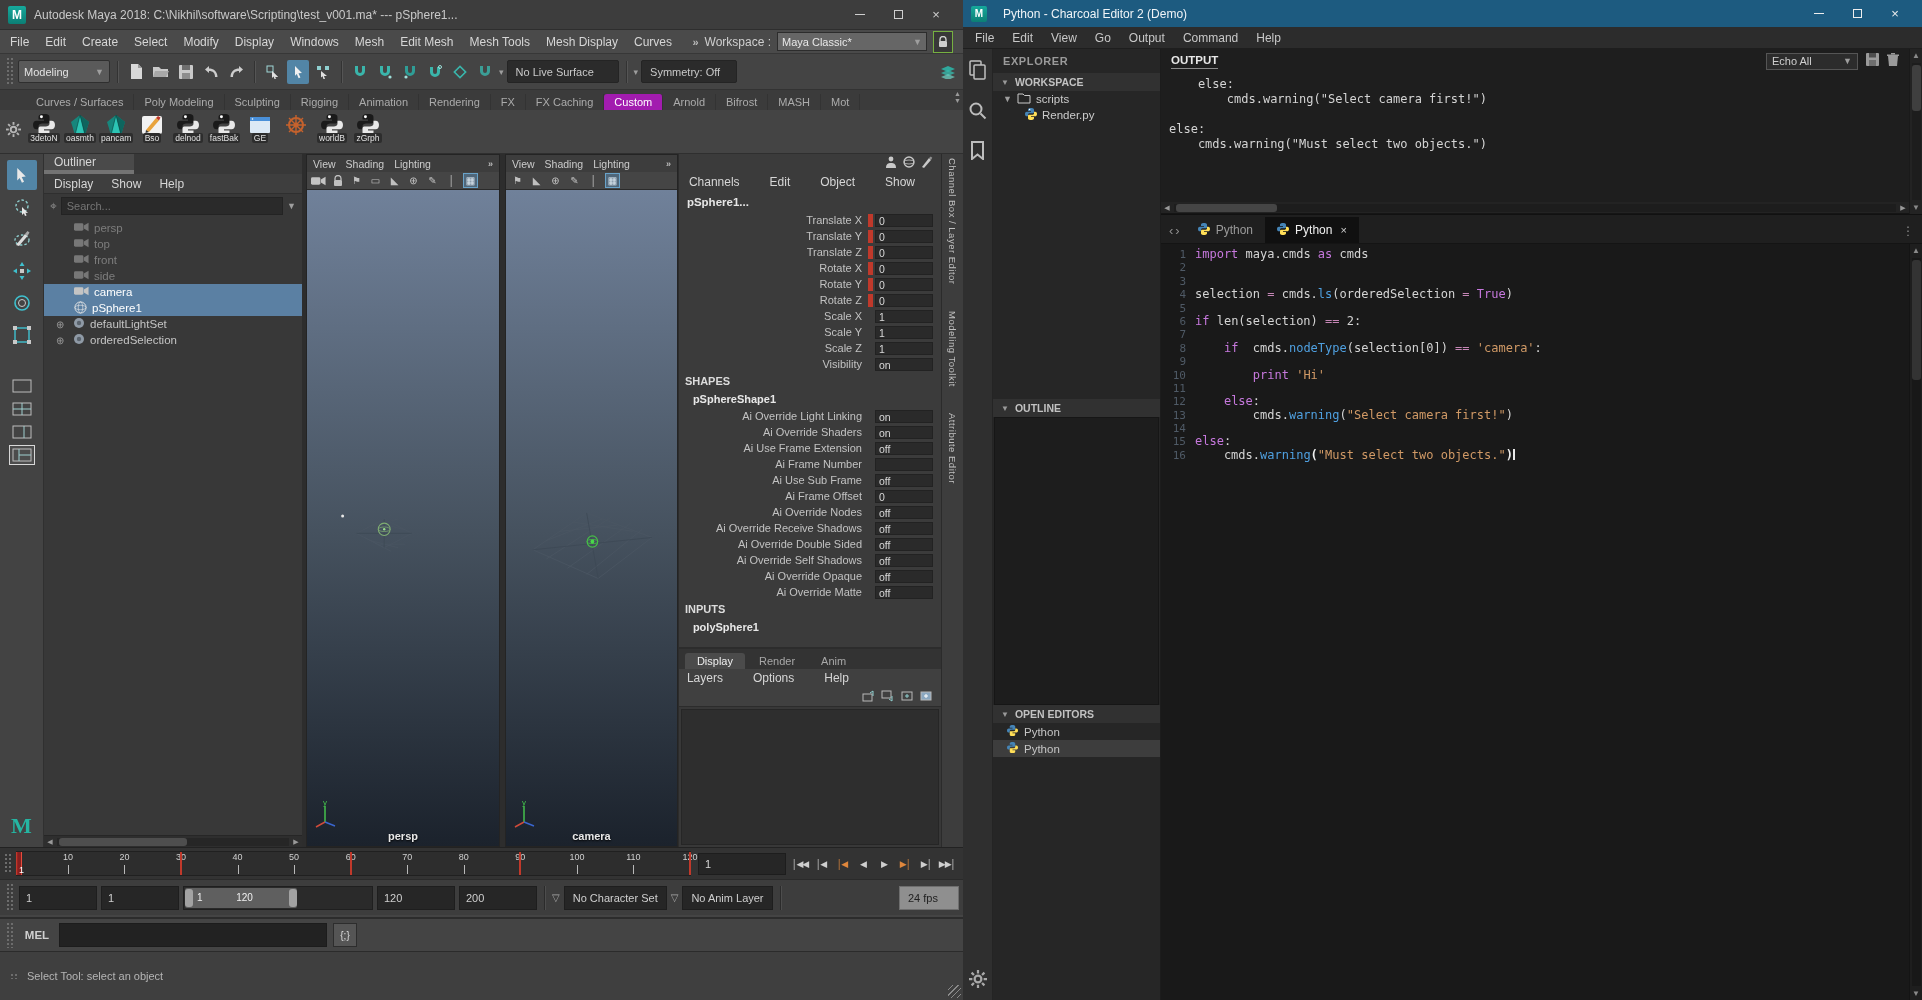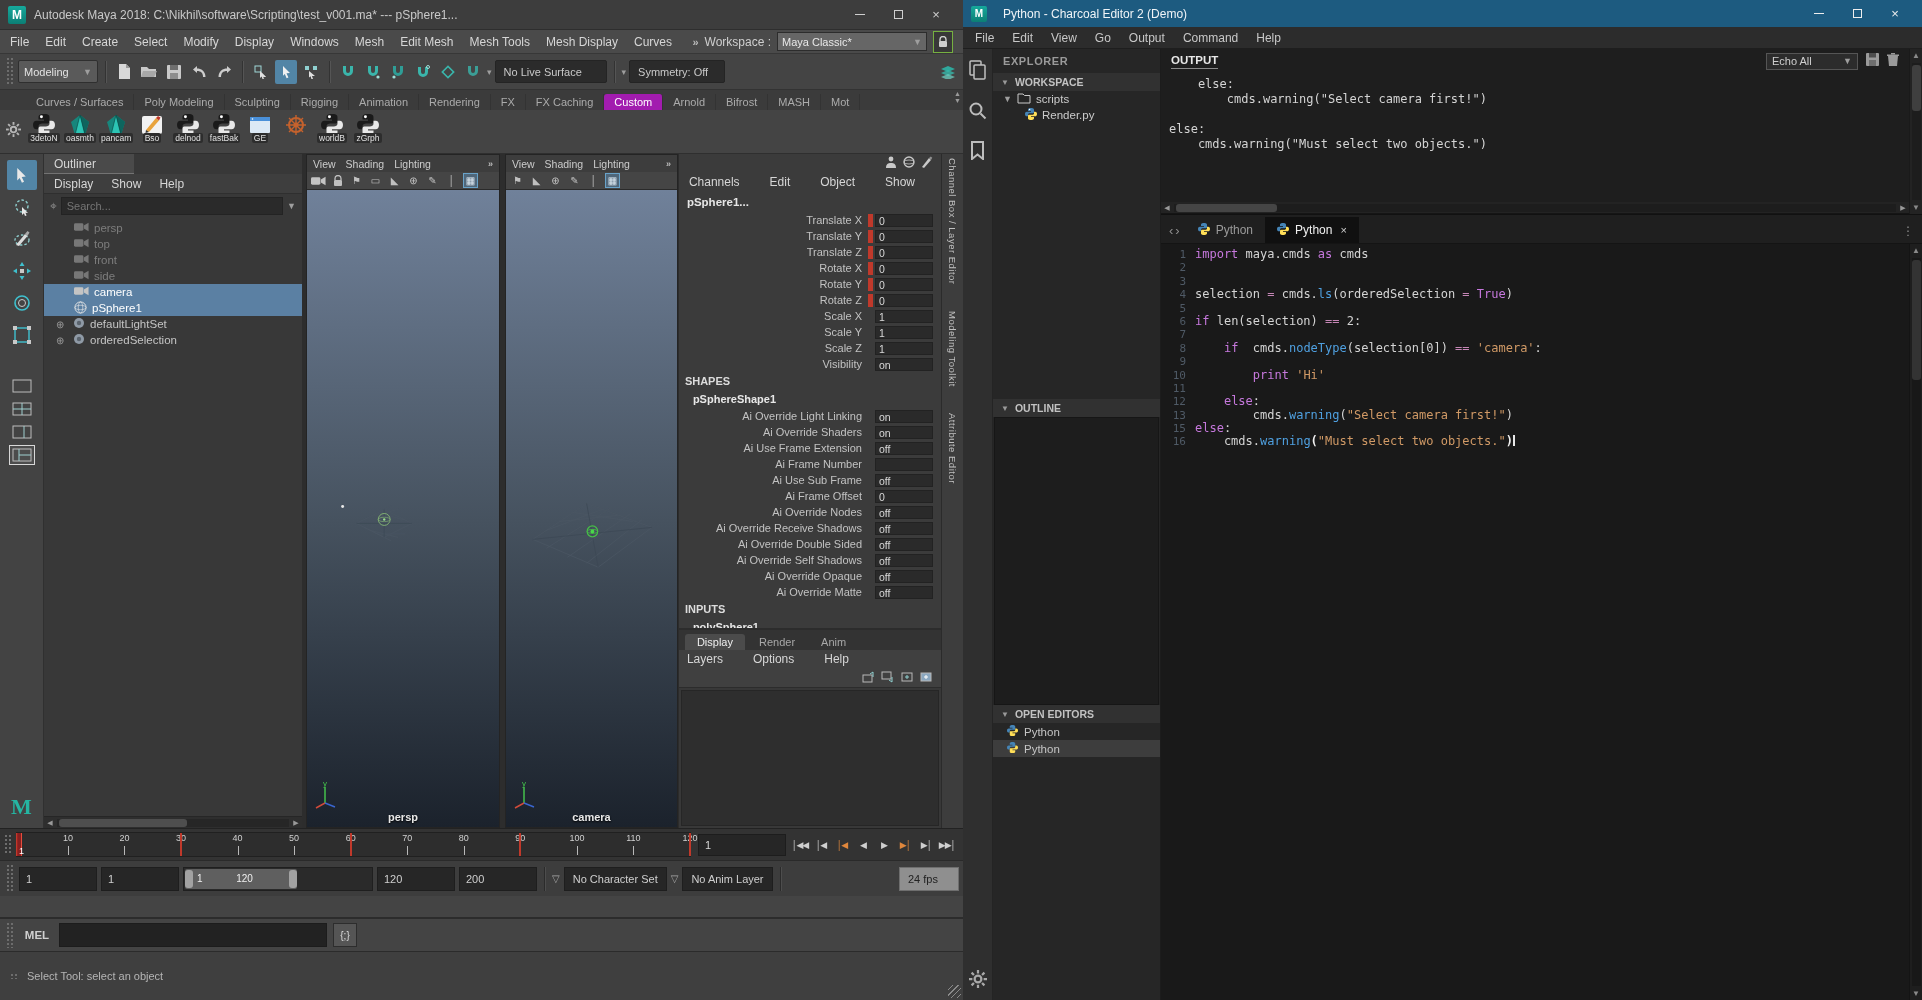--- a/index.html
+++ b/index.html
@@ -20,21 +20,21 @@
 .min-glyph{width:10px;height:1px;background:#cfcfcf;display:block;}
 .m-menubar{height:24px;background:#4a4a4a;display:flex;align-items:center;padding:0 10px;border-bottom:1px solid #373737;flex:0 0 24px;}
 .mi{color:#d6d6d6;font-size:12px;margin-right:16px;cursor:default;}
 .m-ws{margin-left:auto;display:flex;align-items:center;gap:6px;}
 .chev{color:#bbb;font-size:11px;font-weight:bold;}
 .ws-label{color:#cfcfcf;font-size:12px;}
 .ws-select{background:#666;border:1px solid #2c2c2c;color:#e8e8e8;font-size:11px;height:19px;display:flex;align-items:center;padding:0 4px;width:150px;justify-content:space-between;}
 .lock{width:20px;height:22px;border:1px solid #76b041;display:flex;align-items:center;justify-content:center;background:#383838;}
 .m-toolbar{height:36px;background:#444;display:flex;align-items:center;padding:0 4px;border-bottom:1px solid #333;flex:0 0 36px;gap:3px;}
 .grip{width:7px;align-self:stretch;background-image:radial-gradient(#6d6d6d 1px,transparent 1.2px);background-size:4px 4px;margin:3px 2px;}
-.mode-select{width:80px;height:23px;background:#5a5a5a;border:1px solid #2f2f2f;color:#e3e3e3;font-size:11px;display:flex;align-items:center;padding:0 5px;justify-content:space-between;border-radius:2px;}
+.mode-select{width:92px;height:23px;background:#5a5a5a;border:1px solid #2f2f2f;color:#e3e3e3;font-size:11px;display:flex;align-items:center;padding:0 5px;justify-content:space-between;border-radius:2px;}
 .tsep{width:1px;height:22px;background:#333;margin:0 4px;box-shadow:1px 0 0 #555;}
 .tbtn{width:22px;height:24px;display:flex;align-items:center;justify-content:center;border-radius:2px;}
 .tbtn.active{background:#5285a6;}
 .sunken{background:#2b2b2b;border:1px solid #242424;color:#c9c9c9;font-size:11px;height:23px;display:flex;align-items:center;padding:0 8px;border-radius:2px;}
 .tri-sm{color:#9e9e9e;font-size:9px;}
 .m-shelftabs{height:20px;background:#3b3b3b;display:flex;align-items:flex-end;padding:0 0 0 26px;flex:0 0 20px;position:relative;}
 .stab{color:#ababab;font-size:11px;padding:2px 10px;border-right:1px solid #333;cursor:default;}
 .stab.active{background:#a21caf;color:#fff;border-radius:3px 3px 0 0;}
 .shelf-arrows{position:absolute;right:2px;top:0;display:flex;flex-direction:column;color:#9a9a9a;font-size:7px;line-height:7px;}
 .m-shelfitems{height:44px;background:#444;display:flex;align-items:flex-start;padding:2px 4px 0 2px;border-bottom:1px solid #2f2f2f;flex:0 0 44px;gap:4px;}
@@ -44,21 +44,21 @@
 .shelf-lab{font-size:8.5px;color:#e0e0e0;background:#2d2d2d;border-radius:2px;padding:0 2px;margin-top:-5px;max-width:34px;overflow:hidden;white-space:nowrap;}
 .m-main{flex:1 1 auto;display:flex;background:#3a3a3a;min-height:0;}
 .m-toolbox{flex:0 0 44px;background:#434343;display:flex;flex-direction:column;align-items:center;padding-top:6px;gap:2px;border-right:1px solid #303030;}
 .tool{width:30px;height:30px;display:flex;align-items:center;justify-content:center;border-radius:2px;}
 .tool.active{background:#5285a6;}
 .layouts{margin-top:24px;display:flex;flex-direction:column;gap:3px;align-items:center;}
 .lay{width:26px;height:20px;display:flex;align-items:center;justify-content:center;border:1px solid transparent;}
 .lay.active{border-color:#d8d8d8;background:#4c4c4c;}
 .maya-logo{margin-top:auto;margin-bottom:8px;color:#25b5a2;font-weight:bold;font-size:22px;font-family:"Liberation Serif",serif;}
 .m-outliner{flex:0 0 262px;background:#383838;display:flex;flex-direction:column;border-right:4px solid #2d2d2d;}
-.out-title{height:20px;background:#4a4a4a;color:#d6d6d6;font-size:12px;display:flex;align-items:center;padding:0 10px;border-bottom:1px solid #737373;width:90px;}
+.out-title{height:20px;background:#4a4a4a;color:#d6d6d6;font-size:12px;display:flex;align-items:center;padding:0 10px;border-bottom:4px solid #737373;width:90px;}
 .out-menus{height:20px;background:#3e3e3e;display:flex;align-items:center;padding:0 10px;gap:18px;border-bottom:1px solid #2f2f2f;}
 .out-menus .mi{margin:0;font-size:12px;}
 .out-search{height:24px;display:flex;align-items:center;padding:2px 6px;gap:4px;background:#383838;}
 .sel-glyph{color:#8a8a8a;font-size:12px;}
 .out-search input{flex:1;height:18px;background:#2a2a2a;border:1px solid #232323;color:#bbb;font-size:11px;padding:0 5px;outline:none;}
 .out-tree{flex:1;overflow:hidden;padding-top:2px;}
 .out-row{height:16px;display:flex;align-items:center;font-size:11.5px;color:#c4c4c4;padding-left:30px;gap:5px;}
 .out-row.set{padding-left:12px;}
 .out-row.muted{color:#7d7d7d;}
 .out-row.muted svg{opacity:.45;}
@@ -119,21 +119,21 @@
 .range-fill{position:absolute;left:1px;top:1px;bottom:1px;background:#5f5f5f;border-radius:2px;display:flex;align-items:center;}
 .rhandle{width:8px;height:18px;background:#a2a2a2;border-radius:3px;}
 .rhandle.left{margin-right:4px;}
 .rhandle.right{margin-left:auto;}
 .rf-label{color:#f0f0f0;font-size:10px;}
 .rf-label.end{margin-left:auto;padding-right:3px;}
 .vsep{width:1px;height:24px;background:#2b2b2b;box-shadow:1px 0 0 #4d4d4d;margin:0 3px;}
 .dd-tri{color:#a8a8a8;font-size:10px;}
 .r-box{height:24px;background:#262626;border:1px solid #1e1e1e;color:#cfcfcf;font-size:11px;display:flex;align-items:center;padding:0 8px;}
 .fps{background:#8f8f8f;color:#222;border-color:#6e6e6e;margin-left:auto;width:60px;}
-.m-mel{flex:0 0 34px;background:#444;display:flex;align-items:center;gap:6px;padding:0 4px;border-top:2px solid #2c2c2c;margin-top:21px;}
+.m-mel{flex:0 0 34px;background:#444;display:flex;align-items:center;gap:6px;padding:0 4px;border-top:2px solid #2c2c2c;margin-top:2px;}
 .mel-label{color:#d0d0d0;font-size:11.5px;font-weight:bold;width:32px;text-align:center;}
 .mel-input{width:268px;height:24px;background:#222;border:1px solid #1c1c1c;color:#ccc;font-size:11px;padding:0 6px;outline:none;}
 .mel-warn{flex:1;height:26px;background:#d8cc7e;color:#30291a;font-size:11.5px;display:flex;align-items:center;padding:0 10px;border:1px solid #a59a55;}
 .mel-se{width:24px;height:24px;background:#555;border:1px solid #2d2d2d;color:#ddd;font-size:10px;display:flex;align-items:center;justify-content:center;}
 .m-status{flex:0 0 26px;background:#3f3f3f;display:flex;align-items:center;padding:18px 8px;gap:8px;border-top:1px solid #2b2b2b;position:relative;}
 .status-text{color:#b5b5b5;font-size:11px;}
 .resize-grip{position:absolute;right:2px;bottom:2px;width:13px;height:13px;background:repeating-linear-gradient(135deg,transparent 0 3px,#8a8a8a 3px 4px);}
 
 
 .c-titlebar{height:27px;background:#1d5b80;display:flex;align-items:center;padding:0 8px;flex:0 0 27px;}
@@ -1189,20 +1189,21 @@
               <div class="code-line"><span class="ln">4</span><span class="lt"><span class="tk-pl">selection </span><span class="tk-op">=</span><span class="tk-pl"> cmds.</span><span class="tk-fn">ls</span><span class="tk-pl">(orderedSelection </span><span class="tk-op">=</span><span class="tk-pl"> </span><span class="tk-kw">True</span><span class="tk-pl">)</span></span></div>
               <div class="code-line"><span class="ln">5</span><span class="lt"></span></div>
               <div class="code-line"><span class="ln">6</span><span class="lt"><span class="tk-kw">if</span><span class="tk-pl"> len(selection) </span><span class="tk-op">==</span><span class="tk-pl"> 2:</span></span></div>
               <div class="code-line"><span class="ln">7</span><span class="lt"></span></div>
               <div class="code-line"><span class="ln">8</span><span class="lt"><span class="tk-pl">    </span><span class="tk-kw">if</span><span class="tk-pl">  cmds.</span><span class="tk-fn">nodeType</span><span class="tk-pl">(selection[0]) </span><span class="tk-op">==</span><span class="tk-pl"> </span><span class="tk-str">'camera'</span><span class="tk-pl">:</span></span></div>
               <div class="code-line"><span class="ln">9</span><span class="lt"></span></div>
               <div class="code-line"><span class="ln">10</span><span class="lt"><span class="tk-pl">        </span><span class="tk-kw">print</span><span class="tk-pl"> </span><span class="tk-str">'Hi'</span></span></div>
               <div class="code-line"><span class="ln">11</span><span class="lt"></span></div>
               <div class="code-line"><span class="ln">12</span><span class="lt"><span class="tk-pl">    </span><span class="tk-kw">else</span><span class="tk-pl">:</span></span></div>
               <div class="code-line"><span class="ln">13</span><span class="lt"><span class="tk-pl">        cmds.</span><span class="tk-fn">warning</span><span class="tk-pl">(</span><span class="tk-str">"Select camera first!"</span><span class="tk-pl">)</span></span></div>
+              <div class="code-line"><span class="ln">14</span><span class="lt"></span></div>
               <div class="code-line"><span class="ln">15</span><span class="lt"><span class="tk-kw">else</span><span class="tk-pl">:</span></span></div>
               <div class="code-line"><span class="ln">16</span><span class="lt"><span class="tk-pl">    cmds.</span><span class="tk-fn">warning</span><span class="tk-brk">(</span><span class="tk-str">"Must select two objects."</span><span class="tk-brk">)</span><span class="caret"></span></span></div>
             </div>
         <div class="code-rail">
           <span class="vs-arrow">▲</span>
           <span class="vs-track" style="flex:1;width:9px;background:#181818;position:relative;margin:1px 0;">
                 <span class="vs-thumb" style="height:120px;background:#333;"></span>
               </span>
           <span class="vs-arrow">▼</span>
         </div>

